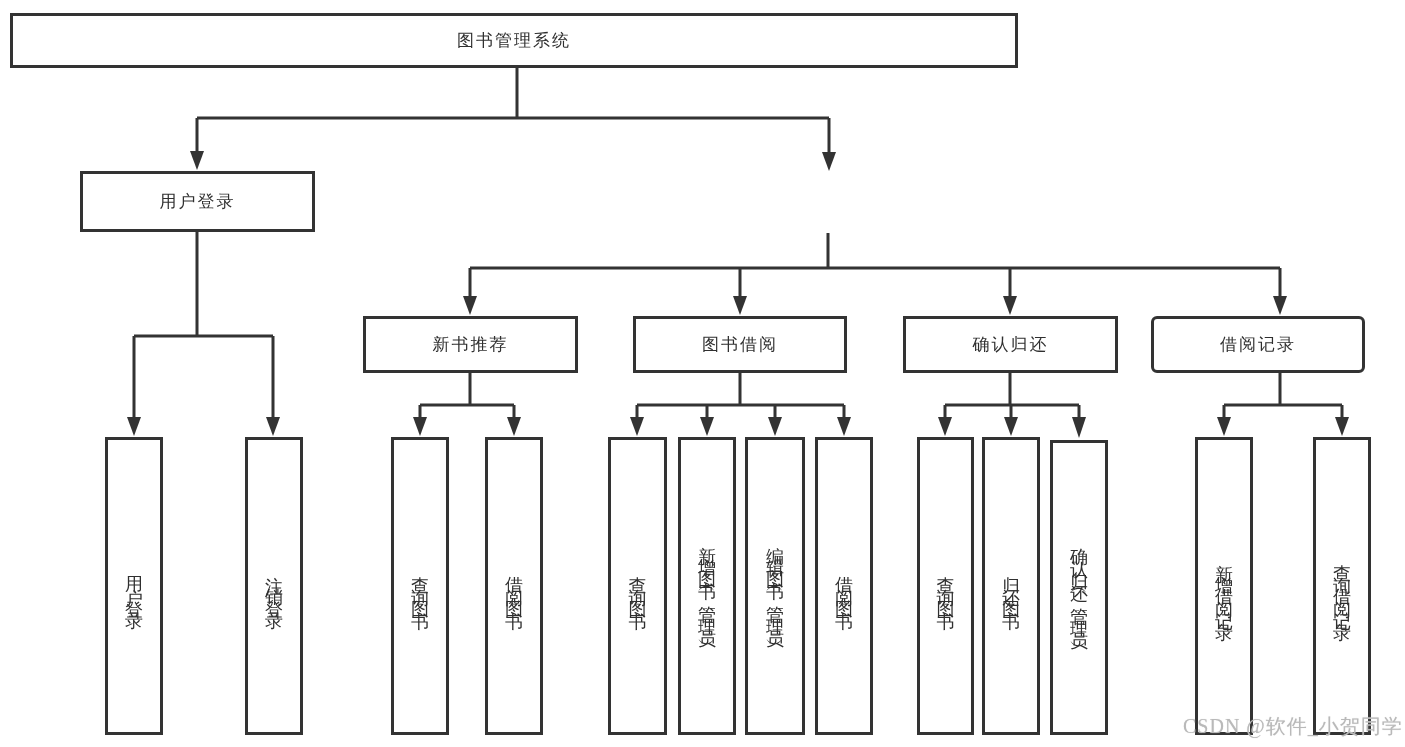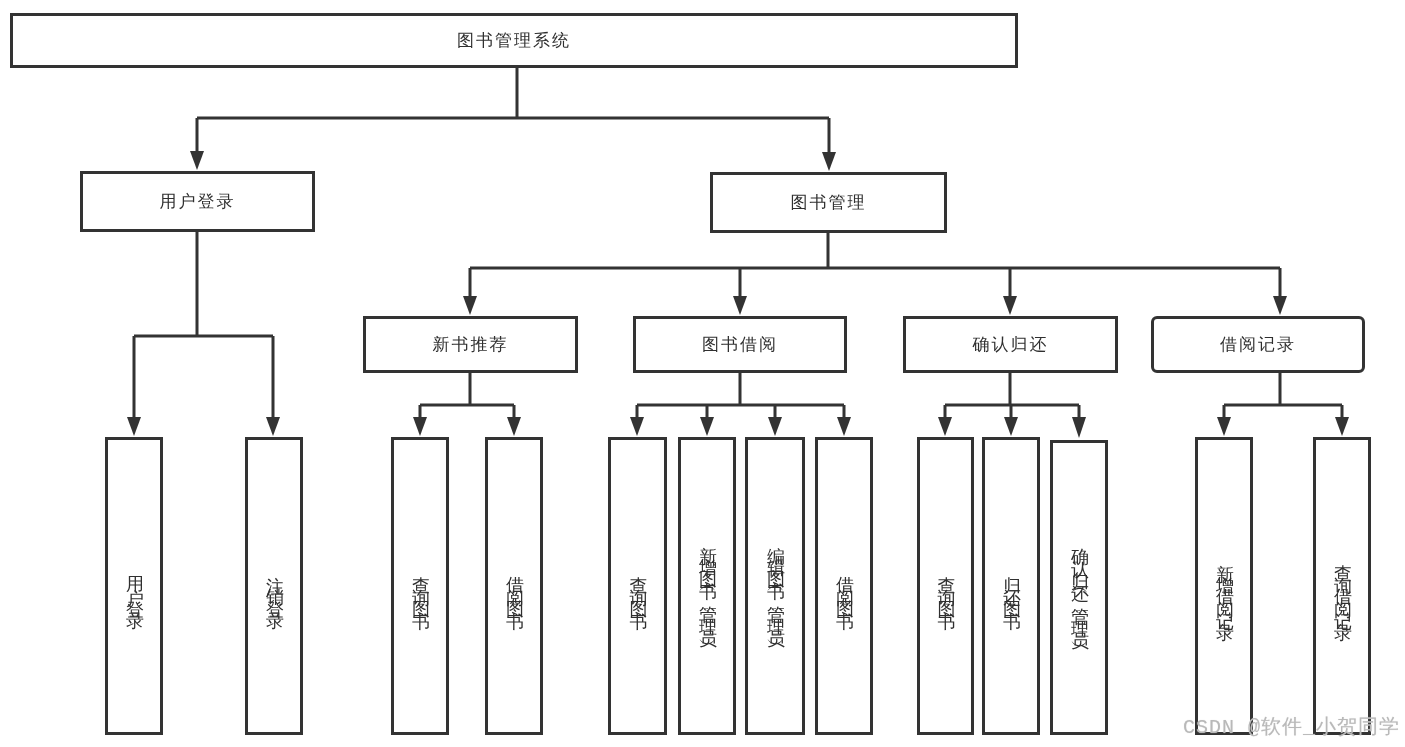--- a/index.html
+++ b/index.html
@@ -1,20 +1,20 @@
 <!DOCTYPE html>
 <html><head>
 <meta charset="utf-8">
 <style>
   html,body{margin:0;padding:0;background:#ffffff;}
   .stage{
     position:relative;
     width:1405px;height:747px;
     background:#ffffff;
-    font-family:Liberation Mono, monospace;
+    font-family:Liberation Serif, serif;
     overflow:hidden;
   }
   .wires{position:absolute;left:0;top:0;width:1405px;height:747px;}
   .node{
     position:absolute;
     border:3px solid #333333;
     background:#ffffff;
     display:flex;align-items:center;justify-content:center;
     box-sizing:border-box;
     color:#2f2f2f;
@@ -103,23 +103,20 @@
     </g>
   </svg>
 
   <div class="node" style="left:10px;top:13px;width:1008px;height:55px;">
     <span class="hlabel">图书管理系统</span>
   </div>
 
   <div class="node" style="left:80px;top:171px;width:235px;height:61px;">
     <span class="hlabel">用户登录</span>
   </div>
-  <div class="node" style="left:710px;top:172px;width:237px;height:61px;">
-    <span class="hlabel">图书管理</span>
-  </div>
 
   <div class="node" style="left:363px;top:316px;width:215px;height:57px;">
     <span class="hlabel">新书推荐</span>
   </div>
   <div class="node" style="left:633px;top:316px;width:214px;height:57px;">
     <span class="hlabel">图书借阅</span>
   </div>
   <div class="node" style="left:903px;top:316px;width:215px;height:57px;">
     <span class="hlabel">确认归还</span>
   </div>

